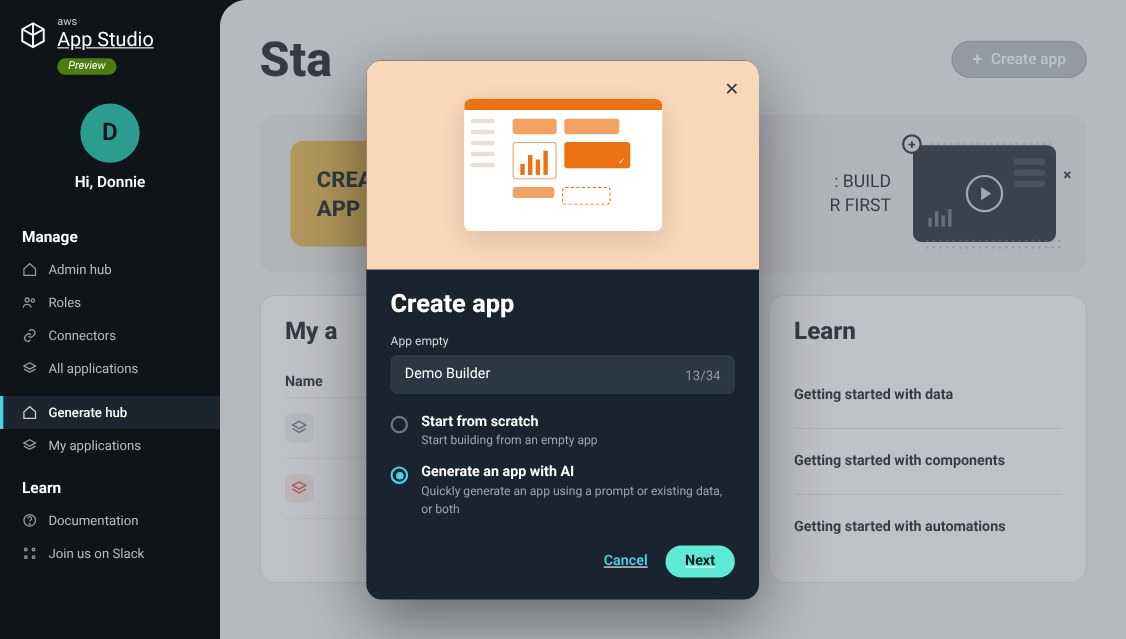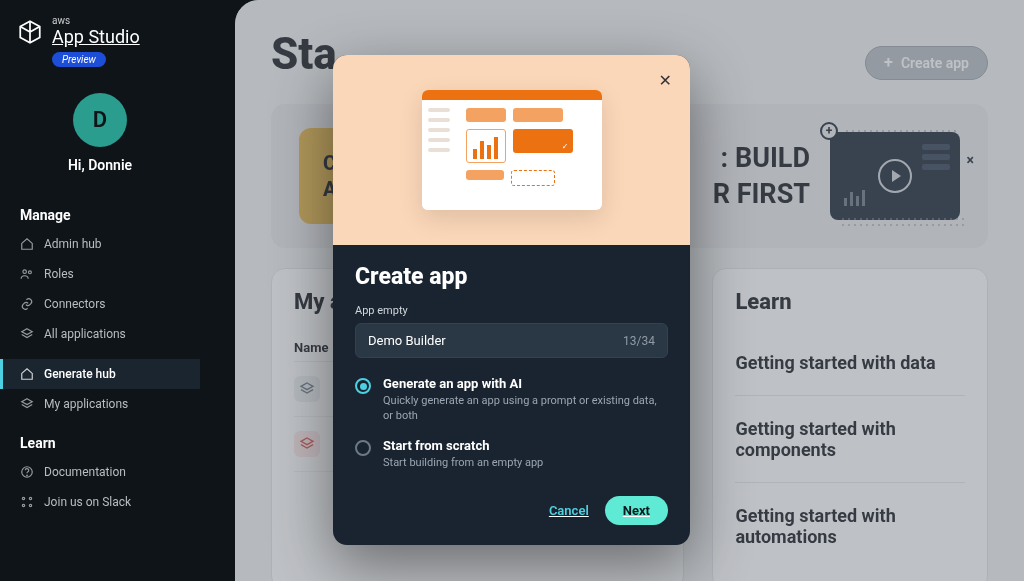--- a/index.html
+++ b/index.html
@@ -1,49 +1,49 @@
 <!DOCTYPE html>
 <html><head>
 <meta charset="utf-8">
 <style>
 * { margin: 0; padding: 0; box-sizing: border-box; font-family: -apple-system, BlinkMacSystemFont, "Segoe UI", Roboto, sans-serif; }
 html, body { width: 1024px; height: 581px; overflow: hidden; background: #0f1419; }
 
-.app { display: flex; width: 100%; height: 100%; gap: 35px; }
+.app { display: flex; width: 100%; height: 100%; }
 
 
 .sidebar { width: 200px; background: #0f1419; color: #fff; display: flex; flex-direction: column; padding: 16px 0; }
 .logo-area { padding: 0 16px 12px; }
 .logo-row { display: flex; align-items: center; gap: 8px; }
 .logo-box { width: 28px; height: 28px; display: flex; align-items: center; justify-content: center; }
 .logo-text { font-size: 10px; color: #ccc; line-height: 1; }
 .logo-title { font-size: 18px; font-weight: 400; color: #fff; line-height: 1.2; text-decoration: underline; }
-.preview-badge { display: inline-block; background: #1d4ed8; color: #fff; font-size: 10px; padding: 2px 10px; border-radius: 10px; margin-left: 36px; margin-top: 2px; font-style: italic; }
+.preview-badge { display: inline-block; background: #4d7c0f; color: #fff; font-size: 10px; padding: 2px 10px; border-radius: 10px; margin-left: 36px; margin-top: 2px; font-style: italic; }
 
 .avatar-area { display: flex; flex-direction: column; align-items: center; padding: 14px 0 18px; }
 .avatar { width: 54px; height: 54px; border-radius: 50%; background: #2a9d8f; color: #0f1419; display: flex; align-items: center; justify-content: center; font-size: 22px; font-weight: 600; }
 .greeting { margin-top: 10px; font-size: 14px; font-weight: 600; color: #fff; }
 
 .nav-section { margin-top: 10px; }
 .nav-heading { font-size: 14px; font-weight: 700; color: #ffffff; padding: 6px 20px; }
 .nav-item { display: flex; align-items: center; gap: 10px; padding: 8px 20px; font-size: 12px; color: #b8bdc2; cursor: pointer; }
 .nav-item.active { background: #1a2530; border-left: 3px solid #4dd0e1; padding-left: 17px; color: #fff; font-weight: 500; }
 .nav-item .nav-icon { width: 14px; height: 14px; display: flex; align-items: center; justify-content: center; opacity: .8; }
 
 
 .main { flex: 1; background: #f2f3f3; border-radius: 24px 0 0 0; padding: 28px 36px; color: #222; position: relative; overflow: hidden; }
-.header-row { display: flex; justify-content: space-between; align-items: flex-end; }
+.header-row { display: flex; justify-content: space-between; align-items: center; }
 .page-title { font-size: 44px; font-weight: 800; color: #16191f; }
 .create-btn { display: flex; align-items: center; gap: 8px; background: #b5bcc2; border: 1px solid #9aa3ab; color: #fff; padding: 8px 18px; border-radius: 22px; font-size: 14px; font-weight: 600; cursor: pointer; }
 .create-btn .plus { font-size: 16px; line-height: 1; }
 
 .banner { margin-top: 24px; background: #e8e9ea; border-radius: 14px; padding: 24px 28px; display: flex; justify-content: space-between; align-items: center; min-height: 140px; }
 .yellow-card { background: #e9b949; border-radius: 12px; padding: 22px 24px; font-size: 20px; font-weight: 800; color: #16191f; line-height: 1.3; min-width: 140px; }
 .banner-right { display: flex; align-items: center; gap: 20px; }
-.banner-text { font-size: 27px; font-weight: 700; color: #16191f; text-align: right; line-height: 1.35; }
+.banner-text { font-size: 16px; font-weight: 400; color: #16191f; text-align: right; line-height: 1.35; }
 .video-thumb { width: 130px; height: 88px; background: #1b2636; border-radius: 8px; position: relative; display: flex; align-items: center; justify-content: center; }
 .play-circle { width: 34px; height: 34px; border: 2px solid #cfd4da; border-radius: 50%; display: flex; align-items: center; justify-content: center; }
 .play-triangle { width: 0; height: 0; border-left: 9px solid #cfd4da; border-top: 6px solid transparent; border-bottom: 6px solid transparent; margin-left: 3px; }
 .thumb-plus { position: absolute; top: -10px; left: -10px; width: 18px; height: 18px; border: 2px solid #1b2636; border-radius: 50%; background: #e8e9ea; display: flex; align-items: center; justify-content: center; font-size: 12px; font-weight: bold; }
 .thumb-dots-top { position: absolute; top: -4px; left: 14px; right: 4px; height: 8px; background-image: radial-gradient(#8a93a0 1px, transparent 1px); background-size: 6px 6px; opacity: .5; }
 .thumb-dots-bottom { position: absolute; bottom: -10px; left: 10px; right: -6px; height: 14px; background-image: radial-gradient(#8a93a0 1px, transparent 1px); background-size: 6px 6px; opacity: .5; }
 .thumb-x { position: absolute; top: 20px; right: -14px; font-size: 14px; color: #1b2636; font-weight: bold; }
 .thumb-bars { position: absolute; left: 14px; bottom: 14px; display: flex; gap: 3px; align-items: flex-end; }
 .thumb-bars span { width: 3px; background: #6b7785; display: block; }
 .thumb-lines { position: absolute; right: 10px; top: 12px; display: flex; flex-direction: column; gap: 4px; }
@@ -52,21 +52,21 @@
 .columns { display: flex; gap: 28px; margin-top: 20px; }
 .col-card { background: #fff; border-radius: 14px; padding: 20px 22px; border: 1px solid #e3e6e8; flex: 1; }
 .col-card.myapps { flex: 1.6; }
 .col-card h2 { font-size: 22px; font-weight: 800; color: #16191f; margin-bottom: 16px; }
 .table-head { font-size: 13px; font-weight: 700; color: #16191f; padding: 10px 0 6px; border-bottom: 1px solid #eee; }
 .app-row { display: flex; align-items: center; gap: 12px; padding: 14px 0; border-bottom: 1px solid #f0f1f2; }
 .app-icon { width: 26px; height: 26px; border-radius: 6px; display: flex; align-items: center; justify-content: center; }
 .app-icon.grey { background: #eef1f3; }
 .app-icon.red { background: #fde9e9; }
 
-.learn-item { padding: 22px 0; border-bottom: 1px solid #e6e8ea; font-size: 18px; font-weight: 700; color: #16191f; }
+.learn-item { padding: 22px 0; border-bottom: 1px solid #e6e8ea; font-size: 13px; font-weight: 700; color: #16191f; }
 
 
 .scrim { position: absolute; inset: 0; background: rgba(100,108,116,0.42); border-radius: 24px 0 0 0; }
 
 
 .modal { position: absolute; left: 333px; top: 55px; width: 357px; background: #1a2430; border-radius: 14px; overflow: hidden; box-shadow: 0 20px 60px rgba(0,0,0,.45); color: #fff; }
 .modal-hero { height: 190px; background: #fbd7b9; position: relative; display: flex; align-items: center; justify-content: center; }
 .close-x { position: absolute; top: 16px; right: 18px; color: #333; font-size: 16px; cursor: pointer; }
 .hero-illus { width: 180px; height: 120px; position: relative; }
 .illus-window { position: absolute; inset: 0; background: #fff; border-radius: 6px; box-shadow: 0 8px 24px rgba(0,0,0,.12); overflow: hidden; }
@@ -333,33 +333,33 @@
     <div class="modal-body">
       <div class="modal-title">Create app</div>
       <div class="field-label">App empty</div>
       <div class="input-wrap">
         <span class="input-value">Demo Builder</span>
         <span class="char-count">13/34</span>
       </div>
 
       <div class="options">
         <div class="option">
+          <div class="radio"></div>
+          <div class="option-text">
+            <div class="opt-title">Start from scratch</div>
+            <div class="opt-desc">Start building from an empty app</div>
+          </div>
+        </div>
+        <div class="option">
           <div class="radio selected"></div>
           <div class="option-text">
             <div class="opt-title">Generate an app with AI</div>
             <div class="opt-desc">Quickly generate an app using a prompt or existing data, or both</div>
           </div>
         </div>
-        <div class="option">
-          <div class="radio"></div>
-          <div class="option-text">
-            <div class="opt-title">Start from scratch</div>
-            <div class="opt-desc">Start building from an empty app</div>
-          </div>
-        </div>
       </div>
 
       <div class="modal-footer">
         <button class="btn-cancel">Cancel</button>
         <button class="btn-next">Next</button>
       </div>
     </div>
   </div>
 </div>
 

